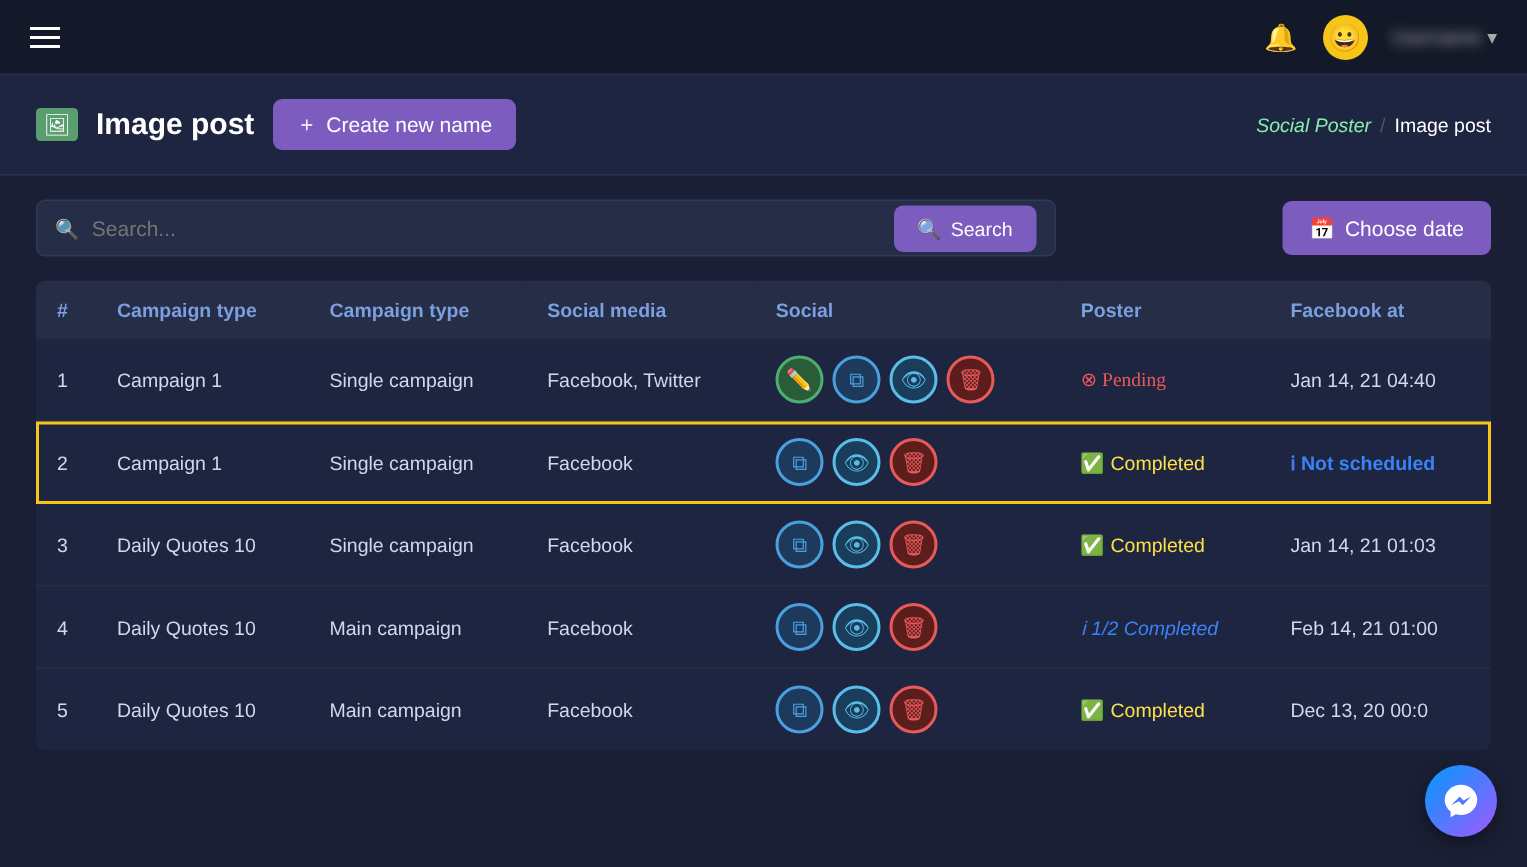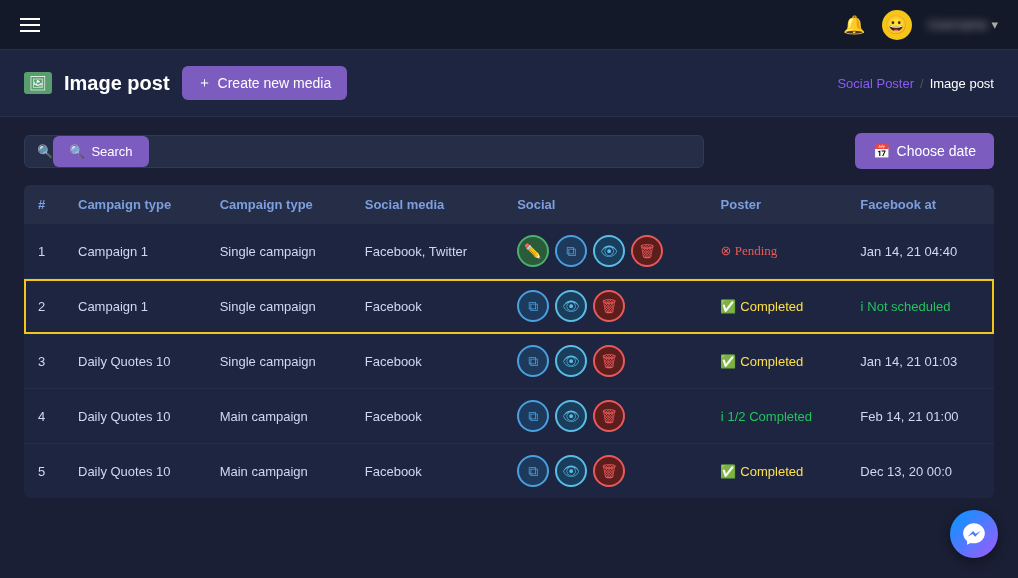--- a/index.html
+++ b/index.html
@@ -54,21 +54,21 @@
       background: #7c5cbf;
       color: #fff;
       border: none;
       border-radius: 6px;
       padding: 8px 16px;
       cursor: pointer;
       font-size: 14px;
       display: flex; align-items: center; gap: 6px;
     }
     .breadcrumb { color: #aaa; font-size: 13px; display: flex; align-items: center; gap: 6px; }
-    .breadcrumb a { color: #8b5cf6; text-decoration: none; }
+    .breadcrumb a { color: #86efac; text-decoration: none; font-style: italic; }
     .breadcrumb-sep { color: #555; }
     .breadcrumb-current { color: #fff; }
 
     
     .main { padding: 16px 24px; }
 
     
     .search-row { display: flex; align-items: center; justify-content: space-between; margin-bottom: 16px; }
     .search-input-wrap {
       flex: 1;
@@ -140,22 +140,22 @@
       font-size: 14px;
     }
     .btn-edit { background: #2a5c3a; color: #4caf6e; border: 2px solid #4caf6e; }
     .btn-copy { background: #1d3a5c; color: #4a9fdf; border: 2px solid #4a9fdf; }
     .btn-view { background: #1a3d5c; color: #5abde8; border: 2px solid #5abde8; }
     .btn-delete { background: #5c1d1d; color: #e85a5a; border: 2px solid #e85a5a; }
 
     
     .status-pending { color: #e85a5a; display: flex; align-items: center; gap: 4px; font-family: Liberation Serif, serif; }
     .status-completed { color: #fde047; display: flex; align-items: center; gap: 4px; }
-    .status-partial { color: #22c55e; display: flex; align-items: center; gap: 4px; }
-    .status-not-scheduled { color: #22c55e; display: flex; align-items: center; gap: 4px; }
+    .status-partial { color: #3b82f6; display: flex; align-items: center; gap: 4px; font-style: italic; }
+    .status-not-scheduled { color: #3b82f6; display: flex; align-items: center; gap: 4px; font-weight: bold; }
 
     
     .messenger-bubble {
       position: fixed;
       bottom: 20px;
       right: 20px;
       width: 48px;
       height: 48px;
       background: linear-gradient(135deg, #0099ff, #a259ff);
       border-radius: 50%;
@@ -189,35 +189,36 @@
     </div>
   </div>
 </div>
 
 <div class="page-header">
   <div class="page-title-area">
     <div class="page-icon">🖼</div>
     <span class="page-title">Image post</span>
     <button class="create-btn">
       <span>＋</span>
-      <span>Create new media</span>
+      <span>Create new name</span>
     </button>
   </div>
   <div class="breadcrumb">
     <a href="#">Social Poster</a>
     <span class="breadcrumb-sep">/</span>
     <span class="breadcrumb-current">Image post</span>
   </div>
 </div>
 
 <div class="main">
 
   <div class="search-row">
     <div class="search-input-wrap">
       <span>🔍</span>
+      <input type="text" placeholder="Search..." style="">
       <button class="search-btn">
         <span>🔍</span>
         <span>Search</span>
       </button>
     </div>
     <button class="choose-date-btn">
       <span>📅</span>
       <span>Choose date</span>
     </button>
   </div>

